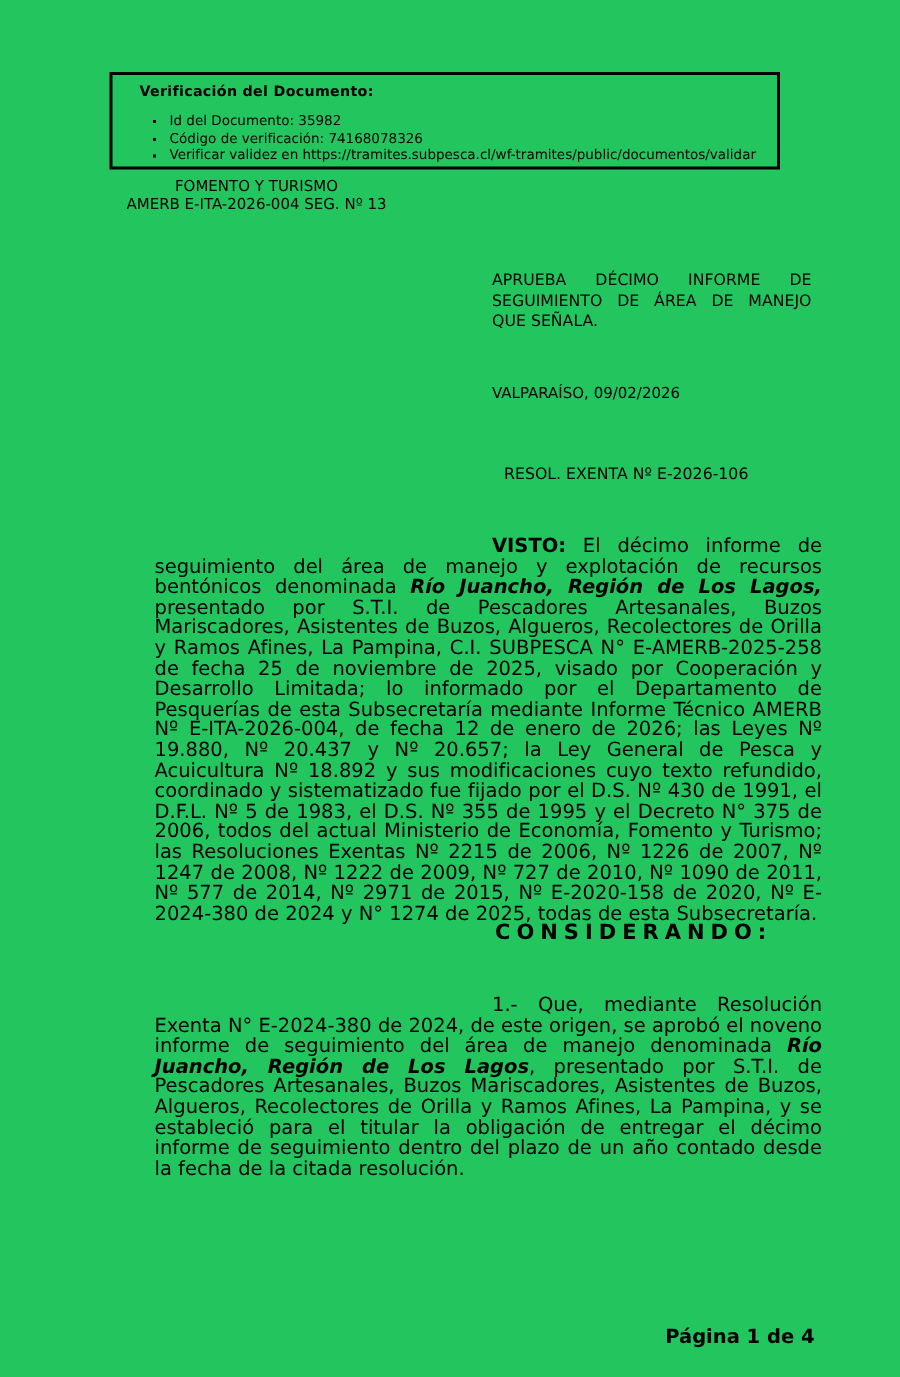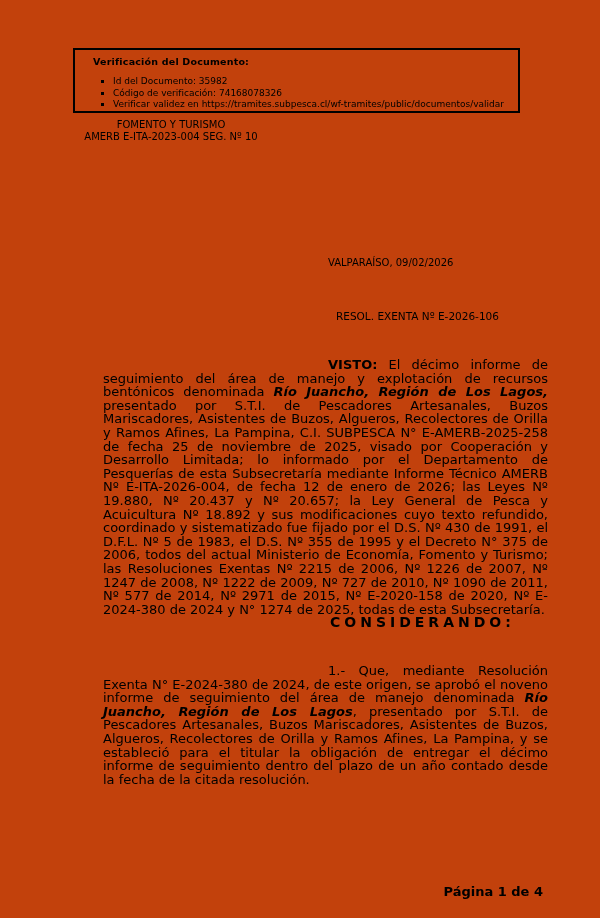--- a/index.html
+++ b/index.html
@@ -4,21 +4,21 @@
 <style>
   html, body {
     margin: 0;
     padding: 0;
     background: #ffffff;
   }
   .page {
     position: relative;
     width: 600px;
     height: 918px;
-    background: #c2410c;
+    background: #22c55e;
     color: #000000;
     font-family: "DejaVu Sans", "Liberation Sans", sans-serif;
     overflow: hidden;
   }
 
   
   .verify-box {
     position: absolute;
     left: 73px;
     top: 48px;
@@ -126,23 +126,28 @@
     <div class="vb-title">Verificación del Documento:</div>
     <ul class="vb-list">
       <li>Id del Documento: 35982</li>
       <li>Código de verificación: 74168078326</li>
       <li>Verificar validez en https://tramites.subpesca.cl/wf-tramites/public/documentos/validar</li>
     </ul>
   </div>
 
   <div class="letterhead">
     <div>FOMENTO Y TURISMO</div>
-    <div>AMERB E-ITA-2023-004 SEG. Nº 10</div>
+    <div>AMERB E-ITA-2026-004 SEG. Nº 13</div>
   </div>
 
+  <div class="title-block">
+    <div class="jline">APRUEBA DÉCIMO INFORME DE</div>
+    <div class="jline">SEGUIMIENTO DE ÁREA DE MANEJO</div>
+    <div>QUE SEÑALA.</div>
+  </div>
 
   <div class="date-line">VALPARAÍSO, 09/02/2026</div>
 
   <div class="resol-line">RESOL. EXENTA Nº E-2026-106</div>
 
   <p class="body-para visto-para"><span class="b">VISTO:</span><span> El décimo informe de seguimiento del área de manejo y explotación de recursos bentónicos denominada </span><span class="b i">Río Juancho, Región de Los Lagos,</span><span> presentado por S.T.I. de Pescadores Artesanales, Buzos Mariscadores, Asistentes de Buzos, Algueros, Recolectores de Orilla y Ramos Afines, La Pampina, C.I. SUBPESCA N° E-AMERB-2025-258 de fecha 25 de noviembre de 2025, visado por Cooperación y Desarrollo Limitada; lo informado por el Departamento de Pesquerías de esta Subsecretaría mediante Informe Técnico AMERB Nº E-ITA-2026-004, de fecha 12 de enero de 2026; las Leyes Nº 19.880, Nº 20.437 y Nº 20.657; la Ley General de Pesca y Acuicultura Nº 18.892 y sus modificaciones cuyo texto refundido, coordinado y sistematizado fue fijado por el D.S. Nº 430 de 1991, el D.F.L. Nº 5 de 1983, el D.S. Nº 355 de 1995 y el Decreto N° 375 de 2006, todos del actual Ministerio de Economía, Fomento y Turismo; las Resoluciones Exentas Nº 2215 de 2006, Nº 1226 de 2007, Nº 1247 de 2008, Nº 1222 de 2009, Nº 727 de 2010, Nº 1090 de 2011, Nº 577 de 2014, Nº 2971 de 2015, Nº E-2020-158 de 2020, Nº E-2024-380 de 2024 y N° 1274 de 2025, todas de esta Subsecretaría.</span></p>
 
   <div class="considerando-heading">CONSIDERANDO:</div>
 
   <p class="body-para consid-para"><span>1.- Que, mediante Resolución Exenta N° E-2024-380 de 2024, de este origen, se aprobó el noveno informe de seguimiento del área de manejo denominada </span><span class="b i">Río Juancho, Región de Los Lagos</span><span>, presentado por S.T.I. de Pescadores Artesanales, Buzos Mariscadores, Asistentes de Buzos, Algueros, Recolectores de Orilla y Ramos Afines, La Pampina, y se estableció para el titular la obligación de entregar el décimo informe de seguimiento dentro del plazo de un año contado desde la fecha de la citada resolución.</span></p>

